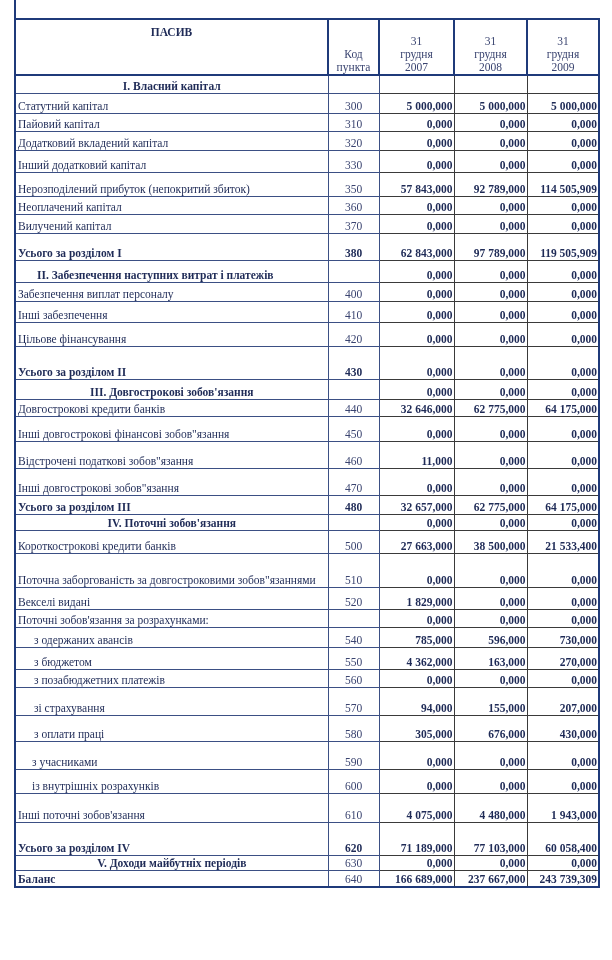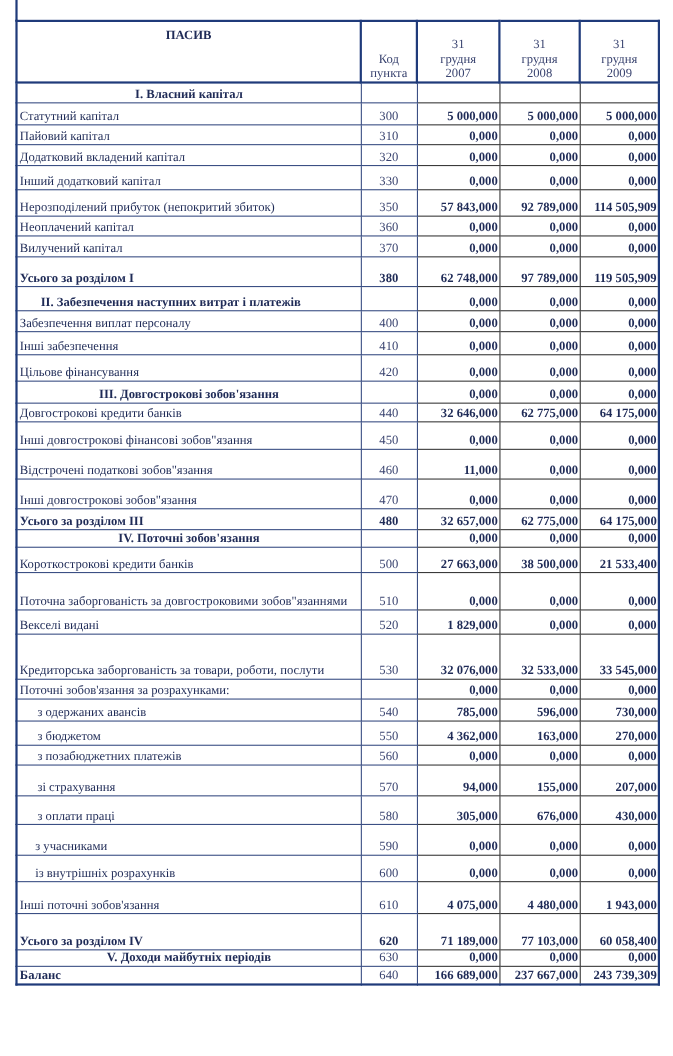--- a/index.html
+++ b/index.html
@@ -111,21 +111,21 @@
       <tr class="row" style="height: 19px;">
         <td class="name">Вилучений капітал</td>
         <td class="code">370</td>
         <td class="num">0,000</td>
         <td class="num">0,000</td>
         <td class="num">0,000</td>
       </tr>
       <tr class="row total" style="height: 27px; padding-left: 20px;">
         <td class="name">Усього за розділом I</td>
         <td class="code">380</td>
-        <td class="num">62 748,000</td>
+        <td class="num">62 843,000</td>
         <td class="num">97 789,000</td>
         <td class="num">119 505,909</td>
       </tr>
       <tr class="row section section-left" style="height: 22px;">
         <td class="name">II. Забезпечення наступних витрат і платежів</td>
         <td class="code"></td>
         <td class="num">0,000</td>
         <td class="num">0,000</td>
         <td class="num">0,000</td>
       </tr>
@@ -139,20 +139,27 @@
       <tr class="row" style="height: 21px;">
         <td class="name">Інші забезпечення</td>
         <td class="code">410</td>
         <td class="num">0,000</td>
         <td class="num">0,000</td>
         <td class="num">0,000</td>
       </tr>
       <tr class="row" style="height: 24px;">
         <td class="name">Цільове фінансування</td>
         <td class="code">420</td>
+        <td class="num">0,000</td>
+        <td class="num">0,000</td>
+        <td class="num">0,000</td>
+      </tr>
+      <tr class="row total" style="height: 33px;">
+        <td class="name">Усього за розділом II</td>
+        <td class="code">430</td>
         <td class="num">0,000</td>
         <td class="num">0,000</td>
         <td class="num">0,000</td>
       </tr>
       <tr class="row section" style="height: 20px;">
         <td class="name">III. Довгострокові зобов'язання</td>
         <td class="code"></td>
         <td class="num">0,000</td>
         <td class="num">0,000</td>
         <td class="num">0,000</td>
@@ -213,27 +220,20 @@
         <td class="num">0,000</td>
         <td class="num">0,000</td>
       </tr>
       <tr class="row" style="height: 22px; padding-left: 40px;">
         <td class="name">Векселі видані</td>
         <td class="code">520</td>
         <td class="num">1 829,000</td>
         <td class="num">0,000</td>
         <td class="num">0,000</td>
       </tr>
-      <tr class="row" style="height: 41px;">
-        <td class="name">Кредиторська заборгованість за товари, роботи, послути</td>
-        <td class="code">530</td>
-        <td class="num">32 076,000</td>
-        <td class="num">32 533,000</td>
-        <td class="num">33 545,000</td>
-      </tr>
       <tr class="row" style="height: 18px;">
         <td class="name">Поточні зобов'язання за розрахунками:</td>
         <td class="code"></td>
         <td class="num">0,000</td>
         <td class="num">0,000</td>
         <td class="num">0,000</td>
       </tr>
       <tr class="row" style="height: 20px;">
         <td class="name ind1">з одержаних авансів</td>
         <td class="code">540</td>

